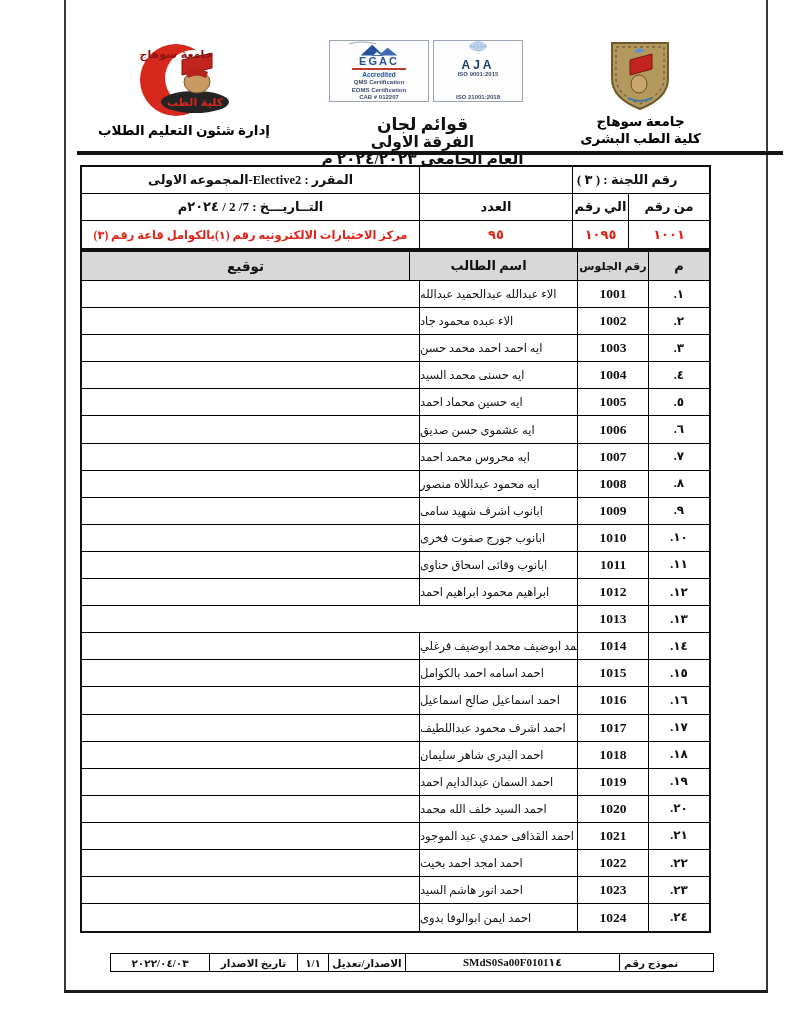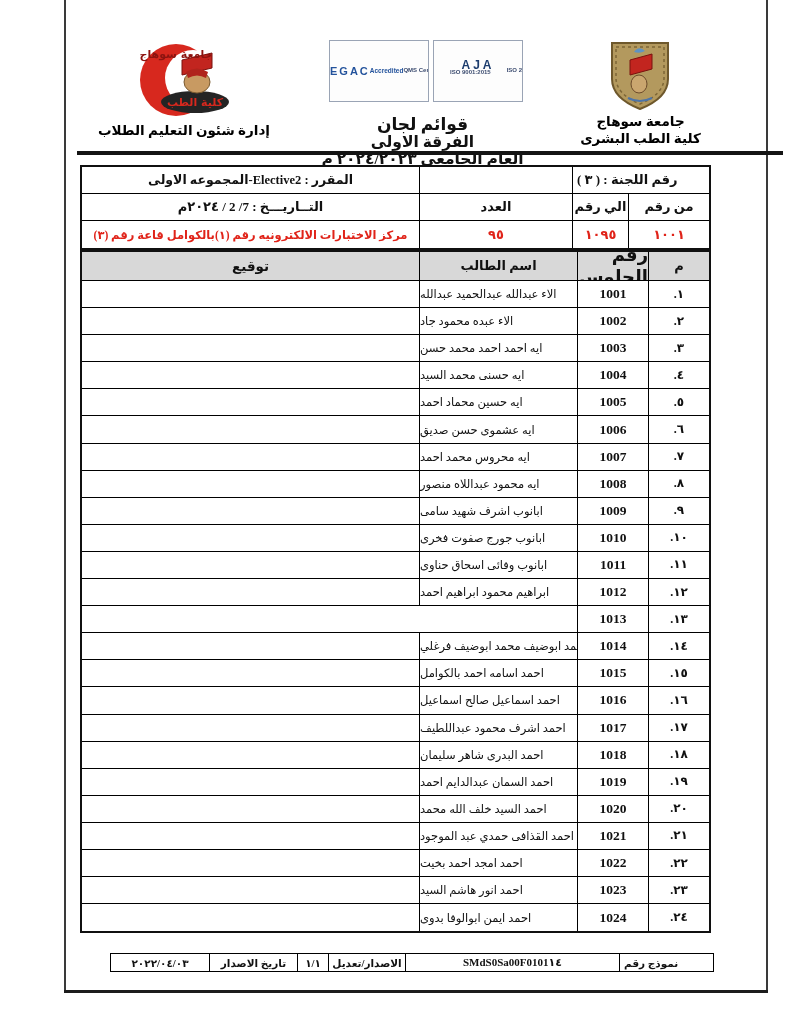--- a/index.html
+++ b/index.html
@@ -16,21 +16,21 @@
   .frame-b{height:3px; background:#1c1c1c;}
 
   
   .hdr-text{font-weight:bold; font-size:13.5px; line-height:17px; color:#000;}
   .title-line1{font-size:17px; font-weight:bold; line-height:18px;margin-top:16px;}
   .title-line{font-size:15.5px; font-weight:bold; line-height:16.5px;}
   .thickline{background:#141414;}
 
   
   .accbox{box-sizing:border-box; border:1px solid #9aa4b5; background:#fdfdfd;
-    display:flex; flex-direction:row; align-items:center; justify-content:flex-start;
+    display:flex; flex-direction:column; align-items:center; justify-content:flex-start;
     font-family:"Liberation Sans","DejaVu Sans",sans-serif; overflow:hidden;}
   .egac-name{color:#24539c; font-weight:bold; font-size:11px; letter-spacing:2px; line-height:11px;}
   .egac-accred{color:#24539c; font-weight:bold; font-size:6.5px; line-height:8px;}
   .egac-bar{width:54px;height:2px;background:#c23a2d;margin:1px 0;}
   .tiny-line{color:#3c4c70; font-weight:bold; font-size:6px; line-height:7.2px; white-space:nowrap;}
   .aja-name{position:absolute; left:0; right:0; top:17px; text-align:center;
     color:#1d3d6e; font-weight:bold; font-size:12px; letter-spacing:3px;}
 
   
   .maintable{box-sizing:border-box; width:631px; border:2.5px solid #101010; direction:rtl; background:#fff;}
@@ -150,21 +150,21 @@
       <div class="w-from red">١٠٠١</div>
       <div class="w-to red">١٠٩٥</div>
       <div class="w-count red">٩٥</div>
       <div class="w-wide red loc-red">مركز الاختبارات الالكترونيه رقم (١)بالكوامل قاعة رقم (٣)</div>
     </div>
 
     <div class="sep-thick"></div>
 
     <div class="trow colhead">
       <div class="c-idx" style="font-size:13px;">م</div>
-      <div class="c-seat" style="font-size:18px;">رقم الجلوس</div>
+      <div class="c-seat" style="font-size:11px;margin-left:10px;">رقم الجلوس</div>
       <div class="c-name" style="justify-content:center !important; padding-right:0; font-size:13px;">اسم الطالب</div>
       <div class="c-sig" style="font-size:13.5px;">توقيع</div>
     </div>
 
     <div id="student-rows">
         <div class="trow datarow">
     <div class="c-idx">١.</div>
     <div class="c-seat">1001</div>
     <div class="c-name">الاء عبدالله عبدالحميد عبدالله</div>
     <div class="c-sig"></div>

